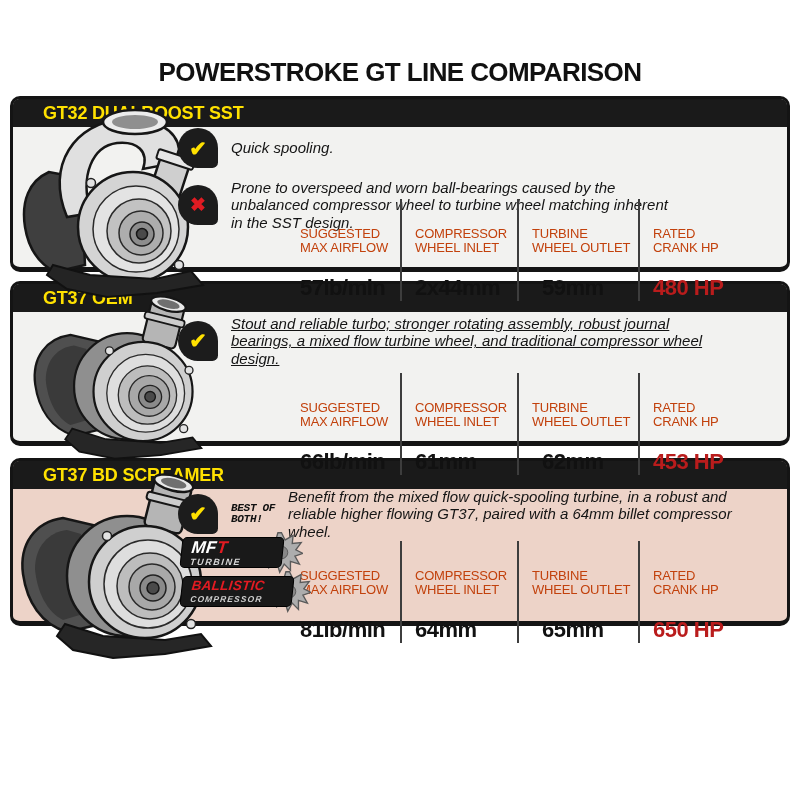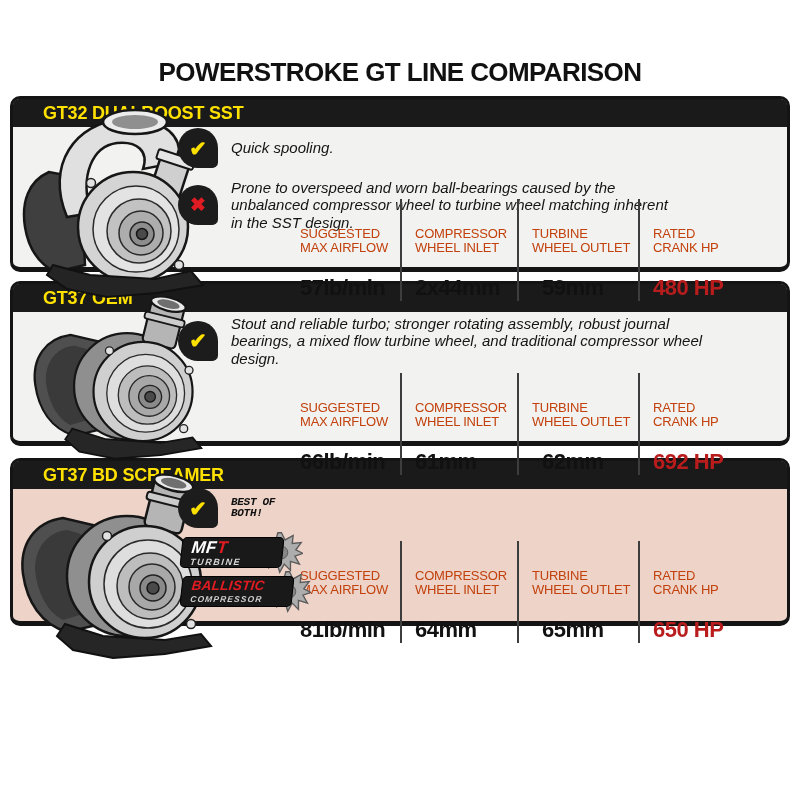--- a/index.html
+++ b/index.html
@@ -36,21 +36,21 @@
     width:40px;height:40px;flex:none;background:#1c1c1c;
     border-radius:50% 50% 14% 50%;
     display:flex;align-items:center;justify-content:center;
   }
   .pin .glyph{font-size:21px;font-weight:bold;line-height:1;font-style:normal;}
   .pin-check .glyph{color:#ffe100;}
   .pin-cross .glyph{color:#e11b22;font-size:19px;}
   .bullet-text{
     font-style:italic;font-size:15px;line-height:1.15;color:#141414;font-weight:500;
   }
-  .w-450{max-width:452px;} .w-500{max-width:502px;} .w-470{max-width:472px;}
+  .w-450{max-width:452px;} .w-500{max-width:502px;text-decoration:underline;} .w-470{max-width:472px;}
 
   .specs{position:absolute;display:flex;left:287px;z-index:6;}
   .specs-1{top:100px;} .specs-2{top:89px;} .specs-3{top:80px;}
   .spec{width:100px;box-sizing:border-box;}
   .spec + .spec{border-left:2px solid #3d3d3d;padding-left:13px;}
   .spec-c2{width:117px;} .spec-c3{width:121px;} .spec-c4{width:143px;}
   .spec-label{font-size:13px;font-weight:normal;line-height:1.1;letter-spacing:-0.2px;color:#c2410c;margin-top:28px;}
   .spec-value{font-size:22px;font-weight:bold;letter-spacing:-0.5px;margin-top:19px;color:#111;}
   .spec-value.red{color:#b91c1c;}
   .spec-value.ind{padding-left:10px;}
@@ -190,21 +190,21 @@
     <div class="spec spec-c2">
       <div class="spec-label"><span>COMPRESSOR</span><br><span>WHEEL INLET</span></div>
       <div class="spec-value">61mm</div>
     </div>
     <div class="spec spec-c3">
       <div class="spec-label"><span>TURBINE</span><br><span>WHEEL OUTLET</span></div>
       <div class="spec-value ind">62mm</div>
     </div>
     <div class="spec spec-c4">
       <div class="spec-label"><span>RATED</span><br><span>CRANK HP</span></div>
-      <div class="spec-value red">692 HP</div>
+      <div class="spec-value red">453 HP</div>
     </div>
   </div>
 </section>
 
 <section class="panel panel-3">
   <div class="bar">
     <span>GT37 BD SCREAMER</span>
   </div>
 
   <svg class="turbo turbo-3" viewBox="0 0 226 190">
@@ -229,20 +229,21 @@
     <path d="M50,150 L88,162 L150,166 L186,160 L196,172 L150,180 L98,184 L58,176 L42,162 Z" fill="#262626" stroke="#111111" stroke-width="2"></path>
   </svg>
 
   <div class="callout-row">
     <span class="pin pin-check">
         <span class="glyph">✔</span>
       </span>
     <span class="callout">
       <span>BEST OF</span><br><span>BOTH!</span>
     </span>
+    <span class="bullet-text w-470">Benefit from the mixed flow quick-spooling turbine, in a robust and reliable higher flowing GT37, paired with a 64mm billet compressor wheel.</span>
   </div>
 
   <div class="badges">
     <div class="badge badge-mft">
       <svg class="wheel" viewBox="0 0 48 48">
         <path d="M24,2 L28,10 L37,5 L36,14 L46,13 L40,21 L48,25 L39,28 L44,37 L34,34 L34,44 L27,37 L22,46 L19,36 L10,41 L13,31 L3,31 L10,24 L2,18 L12,17 L8,8 L17,12 L20,2 Z" fill="#adadad" stroke="#5a5a5a" stroke-width="1.5"></path>
         <circle cx="24" cy="24" r="7" fill="#888888" stroke="#555555"></circle>
       </svg>
       <div class="chip">
         <div class="l1"><span>MF</span><span class="suffix">T</span></div>

